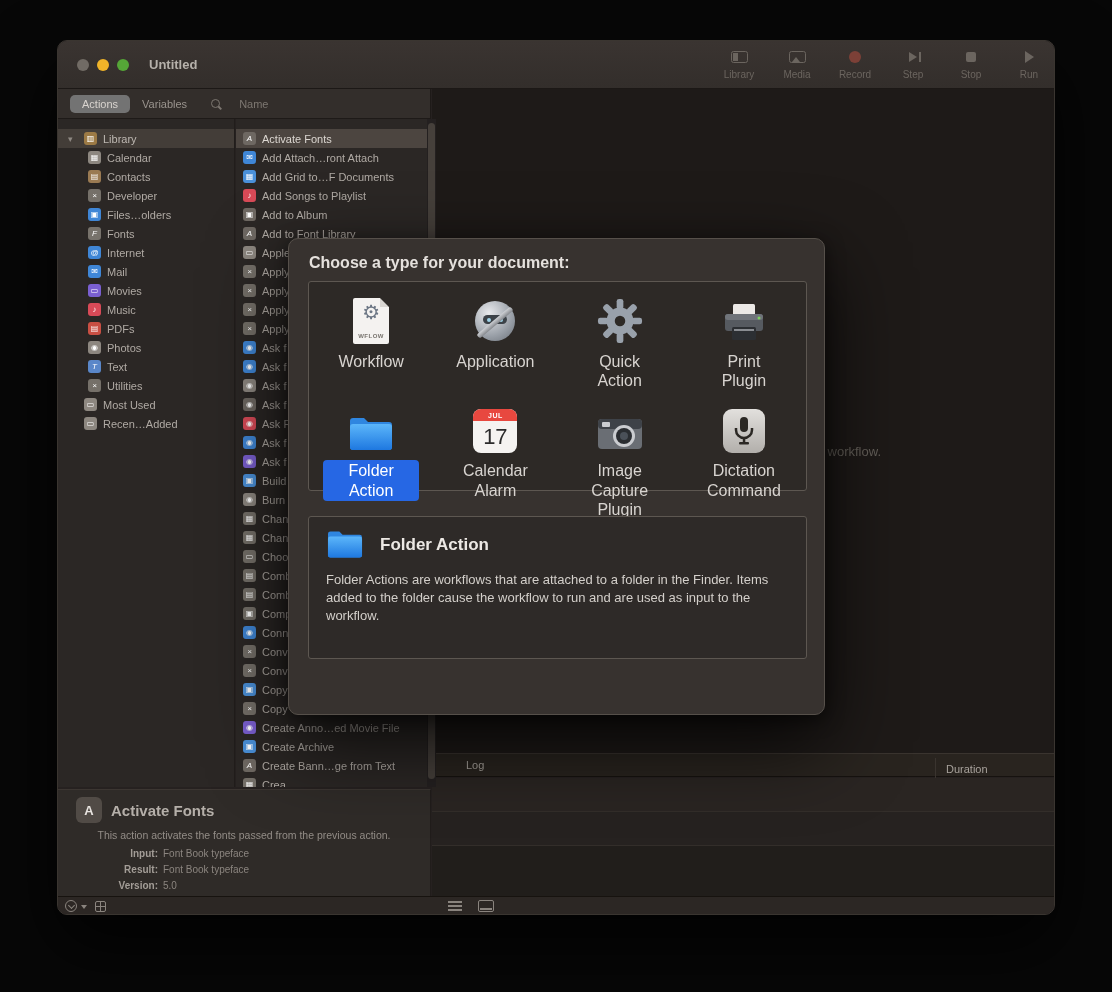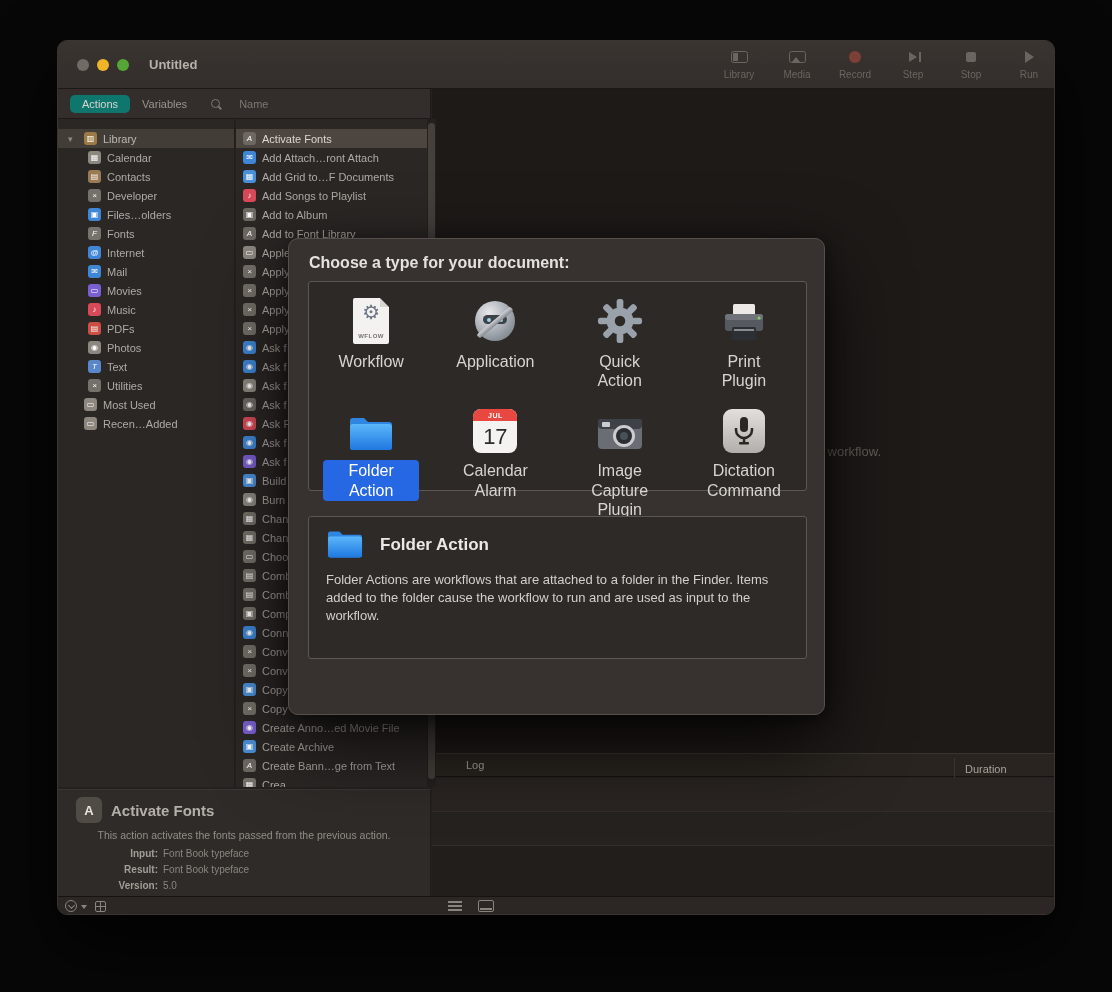--- a/index.html
+++ b/index.html
@@ -32,21 +32,21 @@
   i.step-icon { width:0; height:0; border-top:5px solid transparent; border-bottom:5px solid transparent; border-left:8px solid #6b655f; }
   i.step-icon::after { content:""; position:absolute; left:2px; top:-5px; width:2px; height:10px; background:#6b655f; }
   i.stop-icon { width:10px; height:10px; border-radius:2px; background:#6b655f; }
   i.run-icon { width:0; height:0; border-top:6px solid transparent; border-bottom:6px solid transparent; border-left:9px solid #6b655f; }
 
   
   .tabbar { position:absolute; left:0; top:48px; width:373px; height:30px; background:#332e2b;
             border-bottom:1px solid #1e1a18; border-right:1px solid #1e1a18;
             display:flex; align-items:center; padding:0 12px; z-index:2; }
   .tab { font-size:11px; color:#9a948e; padding:3px 12px; border-radius:5px; }
-  .tab.selected { background:#0f766e; color:#d9d4cf; }
+  .tab.selected { background:#737373; color:#d9d4cf; }
   .searchbox { margin-left:12px; display:flex; align-items:flex-end; gap:17px; }
   .search-icon { width:11px; height:11px; position:relative; }
   .search-icon::before { content:""; position:absolute; left:0; top:0; width:7px; height:7px;
                          border:1.5px solid #7d7771; border-radius:50%; }
   .search-icon::after { content:""; position:absolute; width:4px; height:1.5px; background:#7d7771;
                         transform:rotate(45deg); left:7px; top:8px; }
   .search-input { background:transparent; border:none; outline:none; width:70px;
                   font-size:11px; color:#a8a29c; font-family:inherit; }
   .search-input::placeholder { color:#7d7771; }
 
@@ -73,21 +73,21 @@
                     background:#46403b; border-radius:4px; }
 
   
   .canvas { position:absolute; left:374px; top:48px; right:0; height:664px; background:#1e1a18; }
   .canvas-hint { position:absolute; left:0; right:0; top:355px; text-align:center;
                  color:#65605a; font-size:13px; }
   .log-header { position:absolute; left:374px; right:0; top:712px; height:24px; background:#29241f;
                 border-top:1px solid #3a342f; border-bottom:1px solid #16120f;
                 display:flex; align-items:center; font-size:11px; color:#a8a29c; }
   .log-col-log { flex:1; padding-left:34px; }
-  .log-col-duration { width:100px; border-left:1px solid #3a342f; padding-left:10px; height:100%;
+  .log-col-duration { width:119px; border-left:1px solid #3a342f; padding-left:10px; height:100%;
                       display:flex; align-items:center;margin-top:7px; }
   .log-rows { position:absolute; left:374px; right:0; top:737px; bottom:18px; background:#211e1b; }
   .log-row { height:34px; border-bottom:1px solid #332e2a; }
   .log-row.r1 { background:#2a2522; }
   .log-row.r2 { background:#262220; }
 
   
   .detail { position:absolute; left:0; top:748px; width:373px; height:109px; background:#2f2b28;
             border-top:1px solid #3c3632; border-right:1px solid #211d1b; z-index:3; }
   .detail-head { display:flex; align-items:center; gap:9px; padding:7px 0 0 18px; }

